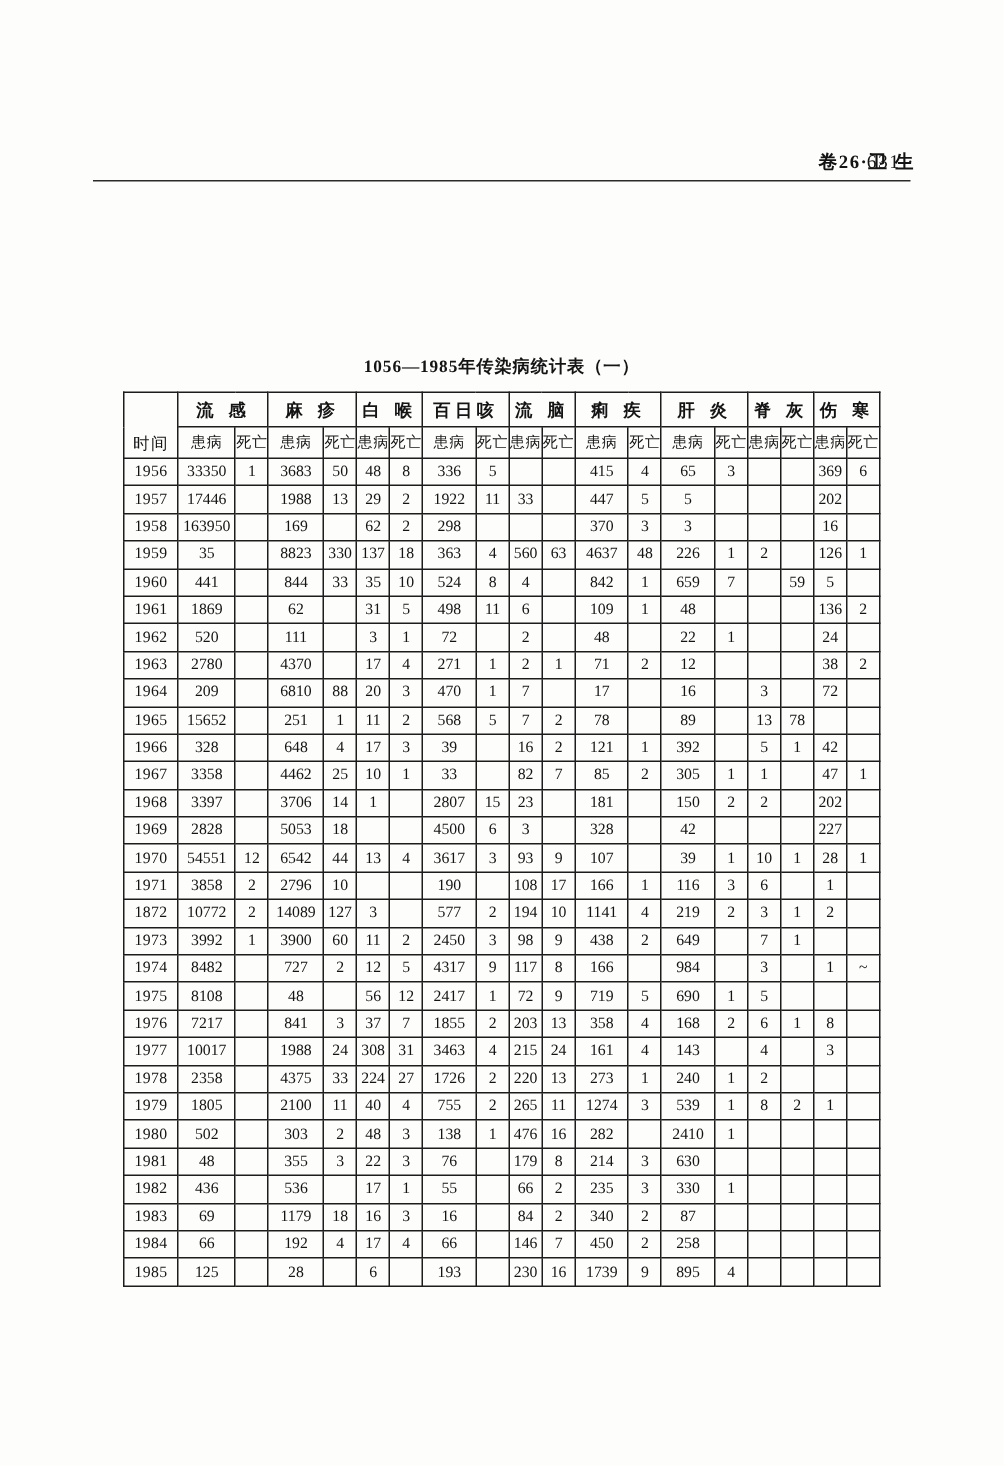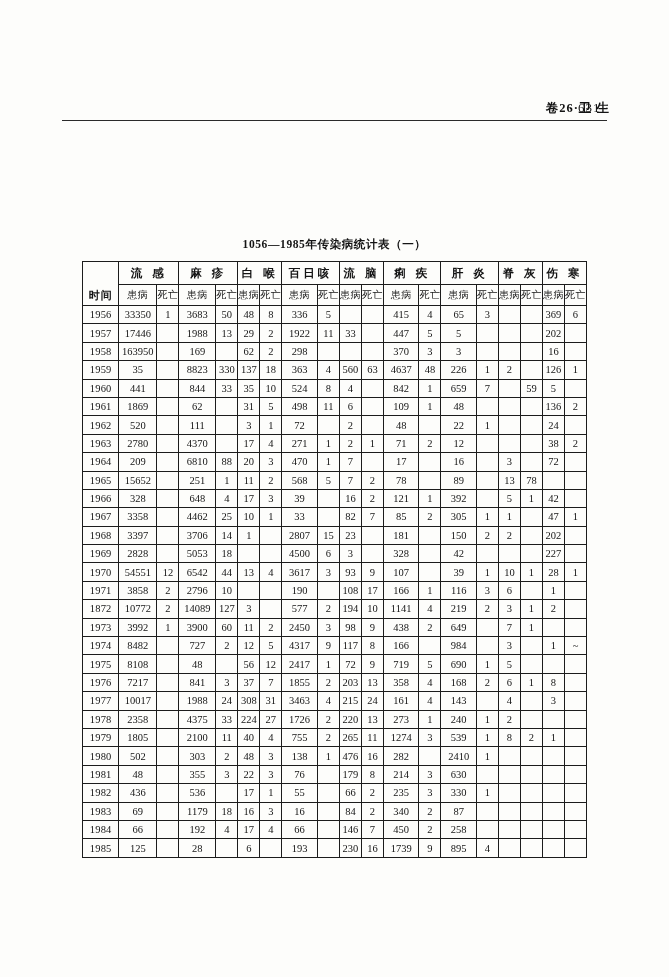--- a/index.html
+++ b/index.html
@@ -103,26 +103,26 @@
     letter-spacing: 3px;
     font-weight: bold;
     height: 22px;
     font-family: "DejaVu Serif", "Liberation Serif", serif;
   }
   table.stat thead th.sub {
     font-size: 10px;
     letter-spacing: 0.5px;
     font-weight: normal;
     height: 20px;
-    font-family: Liberation Mono, monospace;
+    font-family: Liberation Sans, sans-serif;
   }
   table.stat thead th.timecell {
     font-size: 11px;
     letter-spacing: 1px;
-    font-weight: bold;
+    font-weight: normal;
     font-family: "DejaVu Serif", "Liberation Serif", serif;
     vertical-align: bottom;
     padding-bottom: 2px;
   }
   table.stat td.year {
     font-size: 10.5px;
     letter-spacing: 0.2px;
   }
   table.stat td.num {
     font-size: 10.5px;

